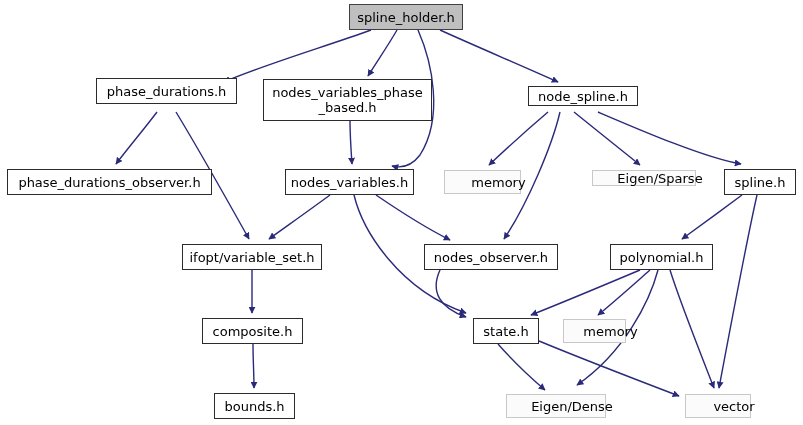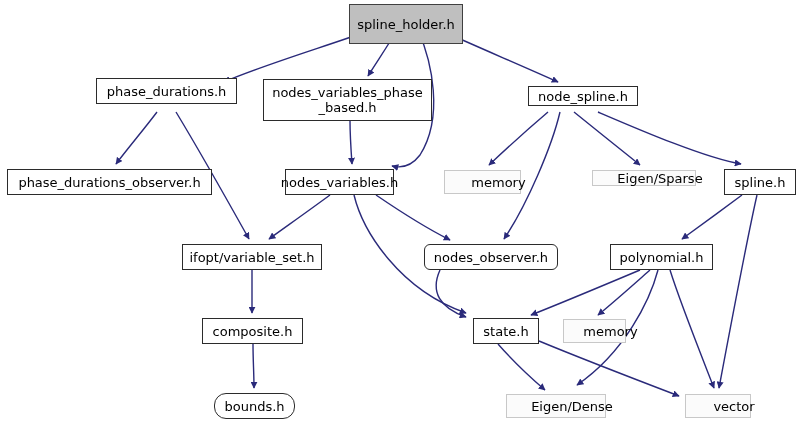--- a/index.html
+++ b/index.html
@@ -90,34 +90,34 @@
         <path d="M 658,270 C 650,300 625,352 577,385" fill="none" stroke="#2a2a7a" stroke-width="1.4" marker-end="url(#arrowhead)"></path>
         <path d="M 670,270 C 680,302 700,352 714,388" fill="none" stroke="#2a2a7a" stroke-width="1.4" marker-end="url(#arrowhead)"></path>
         <path d="M 742,195 C 723,209 700,226 682,239" fill="none" stroke="#2a2a7a" stroke-width="1.4" marker-end="url(#arrowhead)"></path>
         <path d="M 757,195 C 747,239 728,340 719,388" fill="none" stroke="#2a2a7a" stroke-width="1.4" marker-end="url(#arrowhead)"></path>
         <path d="M 498,344 C 512,360 531,378 545,390" fill="none" stroke="#2a2a7a" stroke-width="1.4" marker-end="url(#arrowhead)"></path>
         <path d="M 539,341 C 580,358 645,383 679,396" fill="none" stroke="#2a2a7a" stroke-width="1.4" marker-end="url(#arrowhead)"></path>
       </g>
   </svg>
 
   <div id="node-layer">
-      <div class="node-box kind-root" style="left: 349px; top: 4px; width: 114px; height: 40px;"><span class="node-label">spline_holder.h</span></div>
+      <div class="node-box kind-root" style="left: 349px; top: 4px; width: 114px; height: 26px;"><span class="node-label">spline_holder.h</span></div>
       <div class="node-box kind-project" style="left: 96px; top: 78px; width: 141px; height: 26px;"><span class="node-label">phase_durations.h</span></div>
       <div class="node-box kind-project" style="left: 263px; top: 79px; width: 169px; height: 42px;"><span class="node-label">nodes_variables_phase
 _based.h</span></div>
       <div class="node-box kind-project" style="left: 528px; top: 86px; width: 110px; height: 20px;"><span class="node-label">node_spline.h</span></div>
       <div class="node-box kind-project" style="left: 7px; top: 169px; width: 205px; height: 26px;"><span class="node-label">phase_durations_observer.h</span></div>
-      <div class="node-box kind-project" style="left: 285px; top: 169px; width: 109px; height: 26px;"><span class="node-label">nodes_variables.h</span></div>
+      <div class="node-box kind-project" style="left: 285px; top: 169px; width: 129px; height: 26px;"><span class="node-label">nodes_variables.h</span></div>
       <div class="node-box kind-system" style="left: 444px; top: 170px; width: 77px; height: 24px;"><span class="node-label">memory</span></div>
       <div class="node-box kind-system" style="left: 592px; top: 170px; width: 104px; height: 16px;"><span class="node-label">Eigen/Sparse</span></div>
       <div class="node-box kind-project" style="left: 724px; top: 169px; width: 72px; height: 26px;"><span class="node-label">spline.h</span></div>
       <div class="node-box kind-project" style="left: 182px; top: 244px; width: 140px; height: 26px;"><span class="node-label">ifopt/variable_set.h</span></div>
-      <div class="node-box kind-project" style="left: 424px; top: 244px; width: 134px; height: 26px; border-radius: 6px;"><span class="node-label">nodes_observer.h</span></div>
+      <div class="node-box kind-project" style="left: 424px; top: 244px; width: 134px; height: 26px;"><span class="node-label">nodes_observer.h</span></div>
       <div class="node-box kind-project" style="left: 610px; top: 244px; width: 103px; height: 26px;"><span class="node-label">polynomial.h</span></div>
       <div class="node-box kind-project" style="left: 202px; top: 318px; width: 101px; height: 26px;"><span class="node-label">composite.h</span></div>
       <div class="node-box kind-project" style="left: 473px; top: 318px; width: 66px; height: 26px;"><span class="node-label">state.h</span></div>
       <div class="node-box kind-system" style="left: 563px; top: 319px; width: 63px; height: 24px;"><span class="node-label">memory</span></div>
-      <div class="node-box kind-project" style="left: 214px; top: 393px; width: 81px; height: 26px; border-radius: 12px;"><span class="node-label">bounds.h</span></div>
+      <div class="node-box kind-project" style="left: 214px; top: 393px; width: 81px; height: 26px;"><span class="node-label">bounds.h</span></div>
       <div class="node-box kind-system" style="left: 506px; top: 394px; width: 100px; height: 24px;"><span class="node-label">Eigen/Dense</span></div>
       <div class="node-box kind-system" style="left: 685px; top: 394px; width: 66px; height: 24px;"><span class="node-label">vector</span></div>
     </div>
 
 </div>
 
 </body></html>

